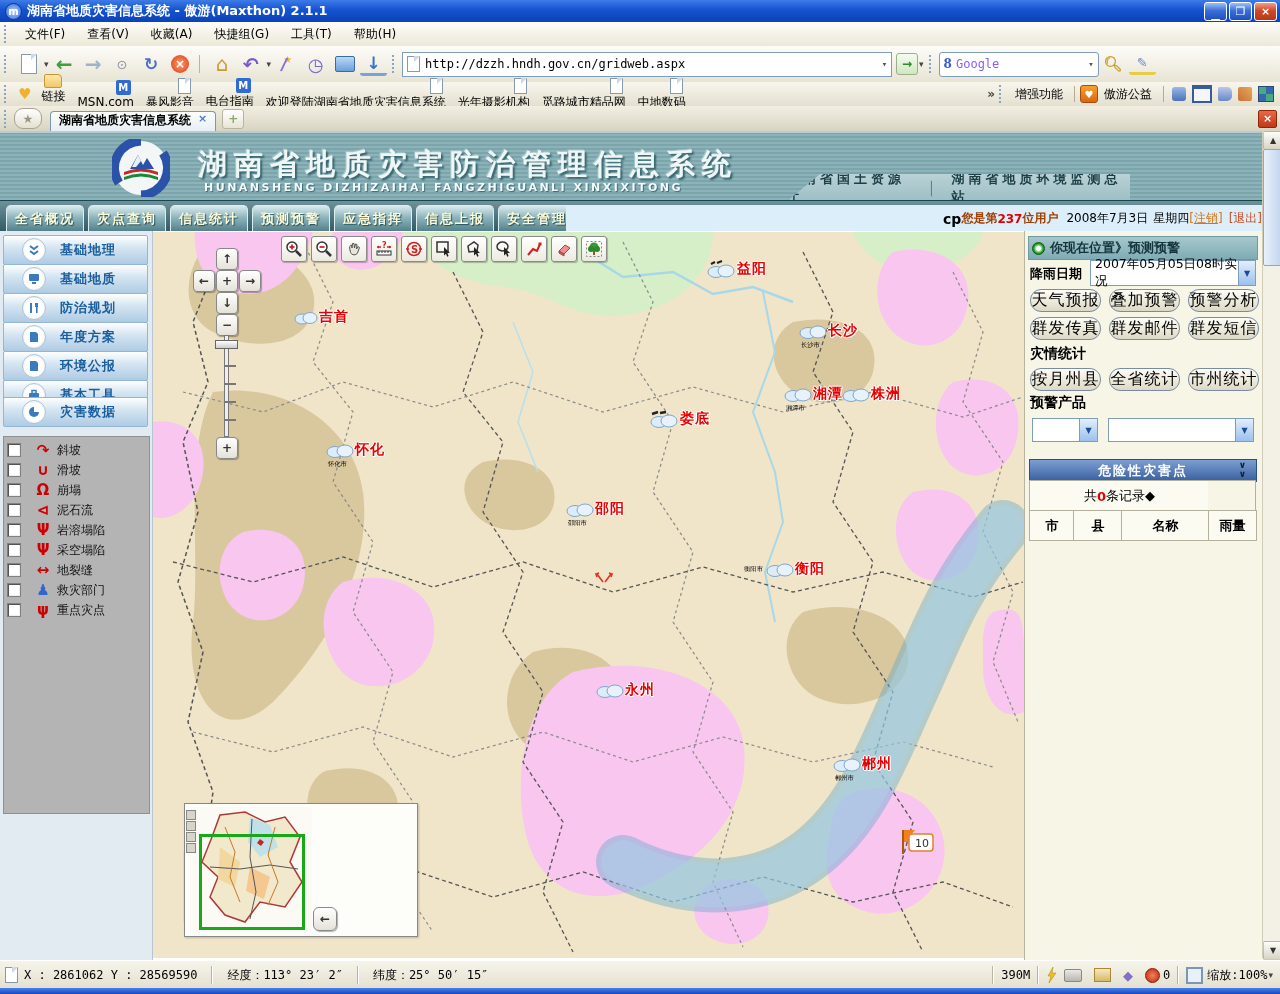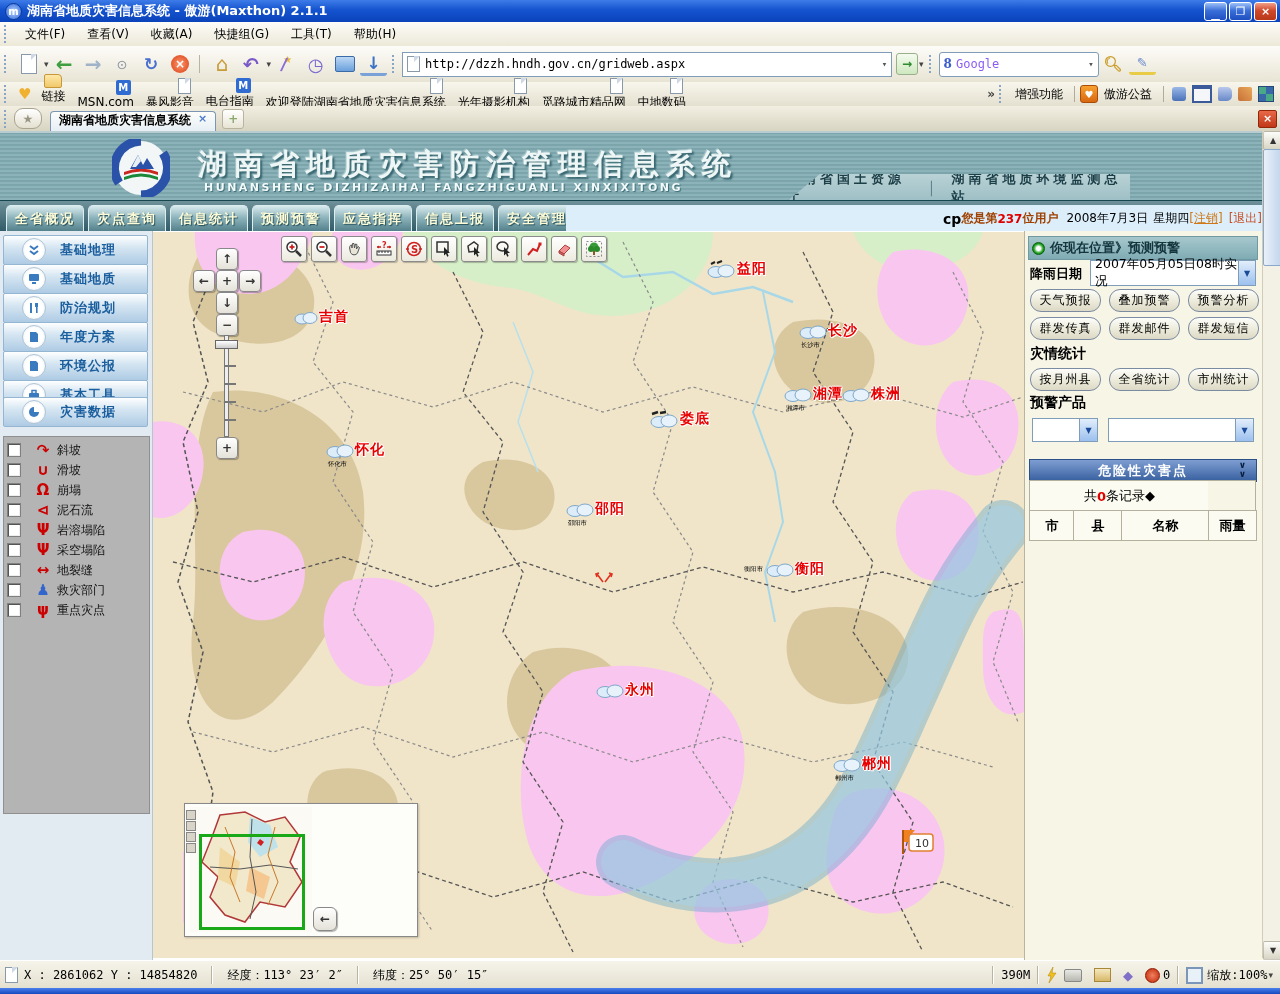--- a/index.html
+++ b/index.html
@@ -66,21 +66,21 @@
   .navbtn{width:20px;height:20px;background:linear-gradient(#ffffff,#e4e2d8);border:1px solid #888;border-radius:4px;
           display:flex;align-items:center;justify-content:center;font-size:12px;font-weight:bold;color:#333;box-shadow:1px 1px 1px rgba(0,0,0,.3);}
   .citylabel{color:#e80000;font-weight:bold;font-size:14px;letter-spacing:1px;white-space:nowrap;
              text-shadow:1px 0 #fff,-1px 0 #fff,0 1px #fff,0 -1px #fff,1px 1px #fff;}
   .citysub{font-size:7px;color:#000;white-space:nowrap;transform:scale(.9);}
   
   .locbar{background:linear-gradient(#a6c8cd,#7fabb4);border:1px solid #6f9aa2;display:flex;align-items:center;
           color:#14343c;font-weight:bold;font-size:13px;}
   .greendot{width:11px;height:11px;border-radius:50%;background:radial-gradient(#fff 25%,#1fa01f 60%,#0c700c);margin:0 5px 0 3px;border:1px solid #0a600a;}
   .panelbtn{width:69px;height:21px;background:linear-gradient(#fdfdfa,#ecead9 55%,#dcd8c6);border:1px solid #7a8aa0;border-radius:11px;
-            display:flex;align-items:center;justify-content:center;font-size:12px;letter-spacing:1px;text-align:right;}
+            display:flex;align-items:center;justify-content:center;font-size:16px;letter-spacing:1px;text-align:right;}
   .drop{background:#fff;border:1px solid #7f9db9;display:flex;align-items:center;}
   .droparrow{width:17px;height:100%;margin-left:auto;background:linear-gradient(#e2eefb,#9cc0ee);border-left:1px solid #7f9db9;border-radius:0 1px 1px 0;
              display:flex;align-items:center;justify-content:center;color:#1a4a9a;font-size:8px;}
   .sechead{font-size:14px;font-weight:bold;color:#000;}
   .dangerhead{background:linear-gradient(#7e9ed2,#38609f);border:1px solid #2c4f86;color:#fff;font-weight:bold;font-size:13px;
               display:flex;align-items:center;justify-content:center;letter-spacing:2px;position:relative;}
   .dchev{position:absolute;right:8px;top:1px;color:#0a2040;font-size:9px;line-height:9px;font-weight:bold;}
   .cell{border:1px solid #b4b09e;background:#fcfbf2;display:flex;align-items:center;justify-content:center;font-weight:bold;font-size:13px;}
   
   .statusbar{left:0;top:960px;width:1280px;height:28px;background:linear-gradient(#f6f4ea,#e4e0d0);border-top:1px solid #fff;}
@@ -712,21 +712,21 @@
   <div class="abs cell" style="left:1208px;top:510px;width:47px;height:29px;">雨量</div>
 
   <div class="abs" style="left:1262px;top:131px;width:18px;height:827px;background:#f3f1e6;border-left:1px solid #d0ccb8;">
     <div class="sbtn abs" style="left:0;top:0;">▲</div>
     <div class="thumb abs" style="left:0;top:18px;width:17px;height:115px;"></div>
     <div class="sbtn abs" style="left:0;top:810px;">▼</div>
   </div>
 
   <div class="abs statusbar flex">
     <span class="pageico" style="margin:0 6px 0 5px;"></span>
-    <span class="stext">X : 2861062 Y : 14854820</span>
+    <span class="stext">X : 2861062 Y : 28569590</span>
     <span class="sdiv" style="margin:0 14px;"></span>
     <span class="stext">经度：113° 23′ 2″</span>
     <span class="sdiv" style="margin:0 14px;"></span>
     <span class="stext">纬度：25° 50′ 15″</span>
     <span style="margin-left:auto;"></span>
     <span class="sdiv"></span>
     <span class="stext">390M</span>
     <span class="sdiv"></span>
     <svg width="12" height="16">
         <polygon points="7,0 2,9 5,9 3,16 10,6 6,6" fill="#f0c020" stroke="#b08008" stroke-width="0.5"></polygon>

